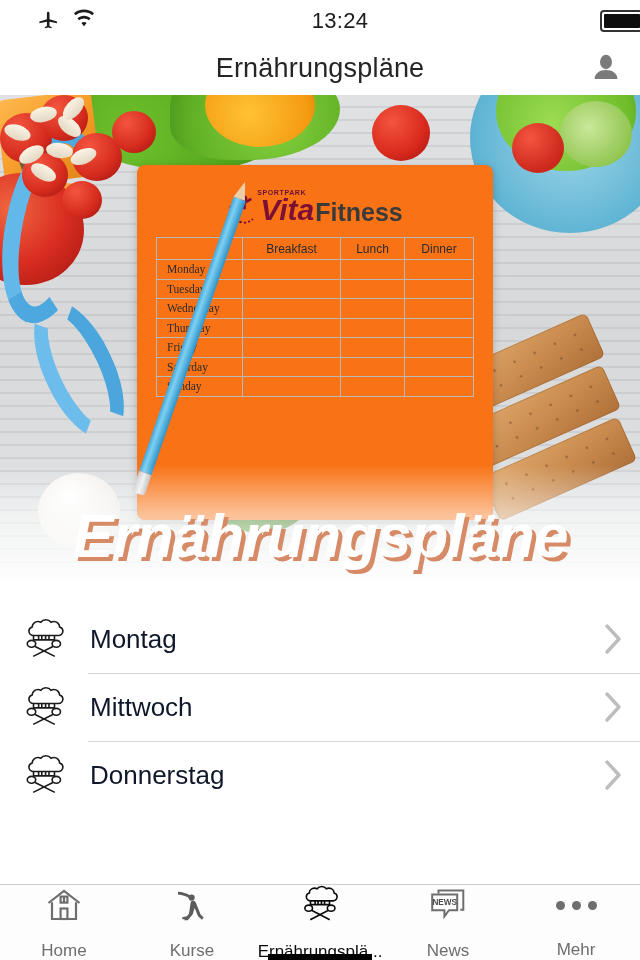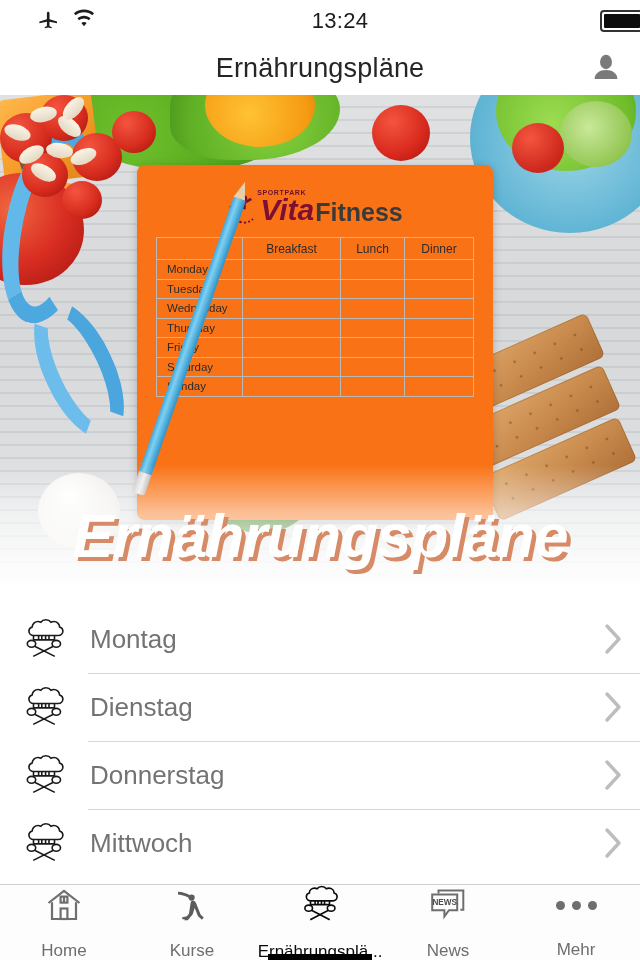--- a/index.html
+++ b/index.html
@@ -186,21 +186,21 @@
   .logo-v { font-size: 30px; color: #7c0f33; font-weight: bold; font-style: italic; line-height: 1; }
   .logo-fit { font-size: 25px; color: #3a3a3a; line-height: 1; font-weight: 600; }
   table.plan {
     margin: 12px auto 0; width: 318px; border-collapse: collapse;
     font-size: 11.5px; color: #2b2b2b;
   }
   table.plan td, table.plan th {
     border: 1px solid #b9b9b9; height: 19.5px; font-weight: 400;
   }
   table.plan th { text-align: center; height: 22px; font-size: 12px; }
-  table.plan td.day { text-align: left; padding-left: 10px; width: 86px; }
+  table.plan td.day { text-align: left; padding-left: 10px; width: 86px; font-family: Liberation Serif, serif; }
   .pencil {
     position: absolute; left: 186px; top: 96px;
     width: 13px; height: 290px; transform: rotate(19deg);
     background: linear-gradient(90deg, #3fa8dd 0%, #7fd0f2 35%, #2d92c8 100%);
     border-radius: 1px;
   }
   .pencil:before {
     content:""; position:absolute; top:-18px; left:0; width:0; height:0;
     border-left:6.5px solid transparent; border-right:6.5px solid transparent;
     border-bottom:18px solid #e8cfa8;
@@ -226,21 +226,21 @@
 
   
   .list { width: 100%; background: #fff; }
   .row {
     position: relative; display: flex; align-items: center;
     height: 68px; padding-left: 16px; padding-right: 16px; background: #fff;
   }
   .row-icon { width: 56px; display: flex; align-items: center; justify-content: center; }
   .row-label {
     flex: 1; padding-left: 18px;
-    font-size: 26px; color: #737373; font-weight: 400;
+    font-size: 26px; color: #0f172a; font-weight: 400;
   }
   .row-chevron { width: 34px; display: flex; align-items: center; justify-content: flex-end; }
   .row:not(:first-child):before {
     content: ""; position: absolute; left: 88px; right: 0; top: 0;
     height: 1px; background: #d6d6d6;
   }
 
   
   .tabbar {
     position: absolute; left: 0; right: 0; bottom: 0; height: 76px;
@@ -454,33 +454,34 @@
         </svg>
       </div>
       <div class="row-label">Montag</div>
       <div class="row-chevron">
         <svg width="22" height="34" viewBox="0 0 22 34" fill="none" stroke="#bdbdbd" stroke-width="3.4" stroke-linecap="round" stroke-linejoin="round">
           <path d="M5 4l12 13L5 30"></path>
         </svg>
       </div>
     </div>
 
+
     <div class="row">
       <div class="row-icon">
         <svg width="46" height="46" viewBox="0 0 46 46" fill="none" stroke="#1a1a1a" stroke-width="1.6">
           <path d="M12.5 19.5c-2.6 0-4.6-2-4.6-4.4 0-2 1.4-3.7 3.3-4.2.1-3 2.6-5.4 5.8-5.4 1 0 2 .3 2.8.7 1.1-1.5 3-2.5 5.1-2.5s4 1 5.1 2.5c.8-.4 1.8-.7 2.8-.7 3.2 0 5.7 2.4 5.8 5.4 1.9.5 3.3 2.2 3.3 4.2 0 2.4-2 4.4-4.6 4.4z"></path>
           <path d="M12.5 19.5v4.4h21v-4.4"></path>
           <path d="M17.6 19.8v3.6M20.8 19.8v3.6M24.6 19.8v3.6M28 19.8v3.6"></path>
           <ellipse cx="10.5" cy="27.8" rx="4.2" ry="3.4"></ellipse>
           <ellipse cx="35.3" cy="27.8" rx="4.2" ry="3.4"></ellipse>
           <path d="M13.6 30.2L33.8 40.4"></path>
           <path d="M32.4 30.2L12.2 40.4"></path>
         </svg>
       </div>
-      <div class="row-label">Dienstag</div>
+      <div class="row-label">Mittwoch</div>
       <div class="row-chevron">
         <svg width="22" height="34" viewBox="0 0 22 34" fill="none" stroke="#bdbdbd" stroke-width="3.4" stroke-linecap="round" stroke-linejoin="round">
           <path d="M5 4l12 13L5 30"></path>
         </svg>
       </div>
     </div>
 
     <div class="row">
       <div class="row-icon">
         <svg width="46" height="46" viewBox="0 0 46 46" fill="none" stroke="#1a1a1a" stroke-width="1.6">
@@ -494,40 +495,20 @@
         </svg>
       </div>
       <div class="row-label">Donnerstag</div>
       <div class="row-chevron">
         <svg width="22" height="34" viewBox="0 0 22 34" fill="none" stroke="#bdbdbd" stroke-width="3.4" stroke-linecap="round" stroke-linejoin="round">
           <path d="M5 4l12 13L5 30"></path>
         </svg>
       </div>
     </div>
 
-    <div class="row">
-      <div class="row-icon">
-        <svg width="46" height="46" viewBox="0 0 46 46" fill="none" stroke="#1a1a1a" stroke-width="1.6">
-          <path d="M12.5 19.5c-2.6 0-4.6-2-4.6-4.4 0-2 1.4-3.7 3.3-4.2.1-3 2.6-5.4 5.8-5.4 1 0 2 .3 2.8.7 1.1-1.5 3-2.5 5.1-2.5s4 1 5.1 2.5c.8-.4 1.8-.7 2.8-.7 3.2 0 5.7 2.4 5.8 5.4 1.9.5 3.3 2.2 3.3 4.2 0 2.4-2 4.4-4.6 4.4z"></path>
-          <path d="M12.5 19.5v4.4h21v-4.4"></path>
-          <path d="M17.6 19.8v3.6M20.8 19.8v3.6M24.6 19.8v3.6M28 19.8v3.6"></path>
-          <ellipse cx="10.5" cy="27.8" rx="4.2" ry="3.4"></ellipse>
-          <ellipse cx="35.3" cy="27.8" rx="4.2" ry="3.4"></ellipse>
-          <path d="M13.6 30.2L33.8 40.4"></path>
-          <path d="M32.4 30.2L12.2 40.4"></path>
-        </svg>
-      </div>
-      <div class="row-label">Mittwoch</div>
-      <div class="row-chevron">
-        <svg width="22" height="34" viewBox="0 0 22 34" fill="none" stroke="#bdbdbd" stroke-width="3.4" stroke-linecap="round" stroke-linejoin="round">
-          <path d="M5 4l12 13L5 30"></path>
-        </svg>
-      </div>
-    </div>
-
   </div>
 
   <div class="tabbar">
 
     <div class="tab">
       <div class="tab-icon">
         <svg width="36" height="34" viewBox="0 0 36 34" fill="none" stroke="#6e6e6e" stroke-width="2.2">
           <path d="M2.5 15L18 2.8 33.5 15"></path>
           <path d="M6 14.3V31h24V14.3"></path>
           <rect x="14.6" y="8.6" width="6.8" height="6"></rect>

